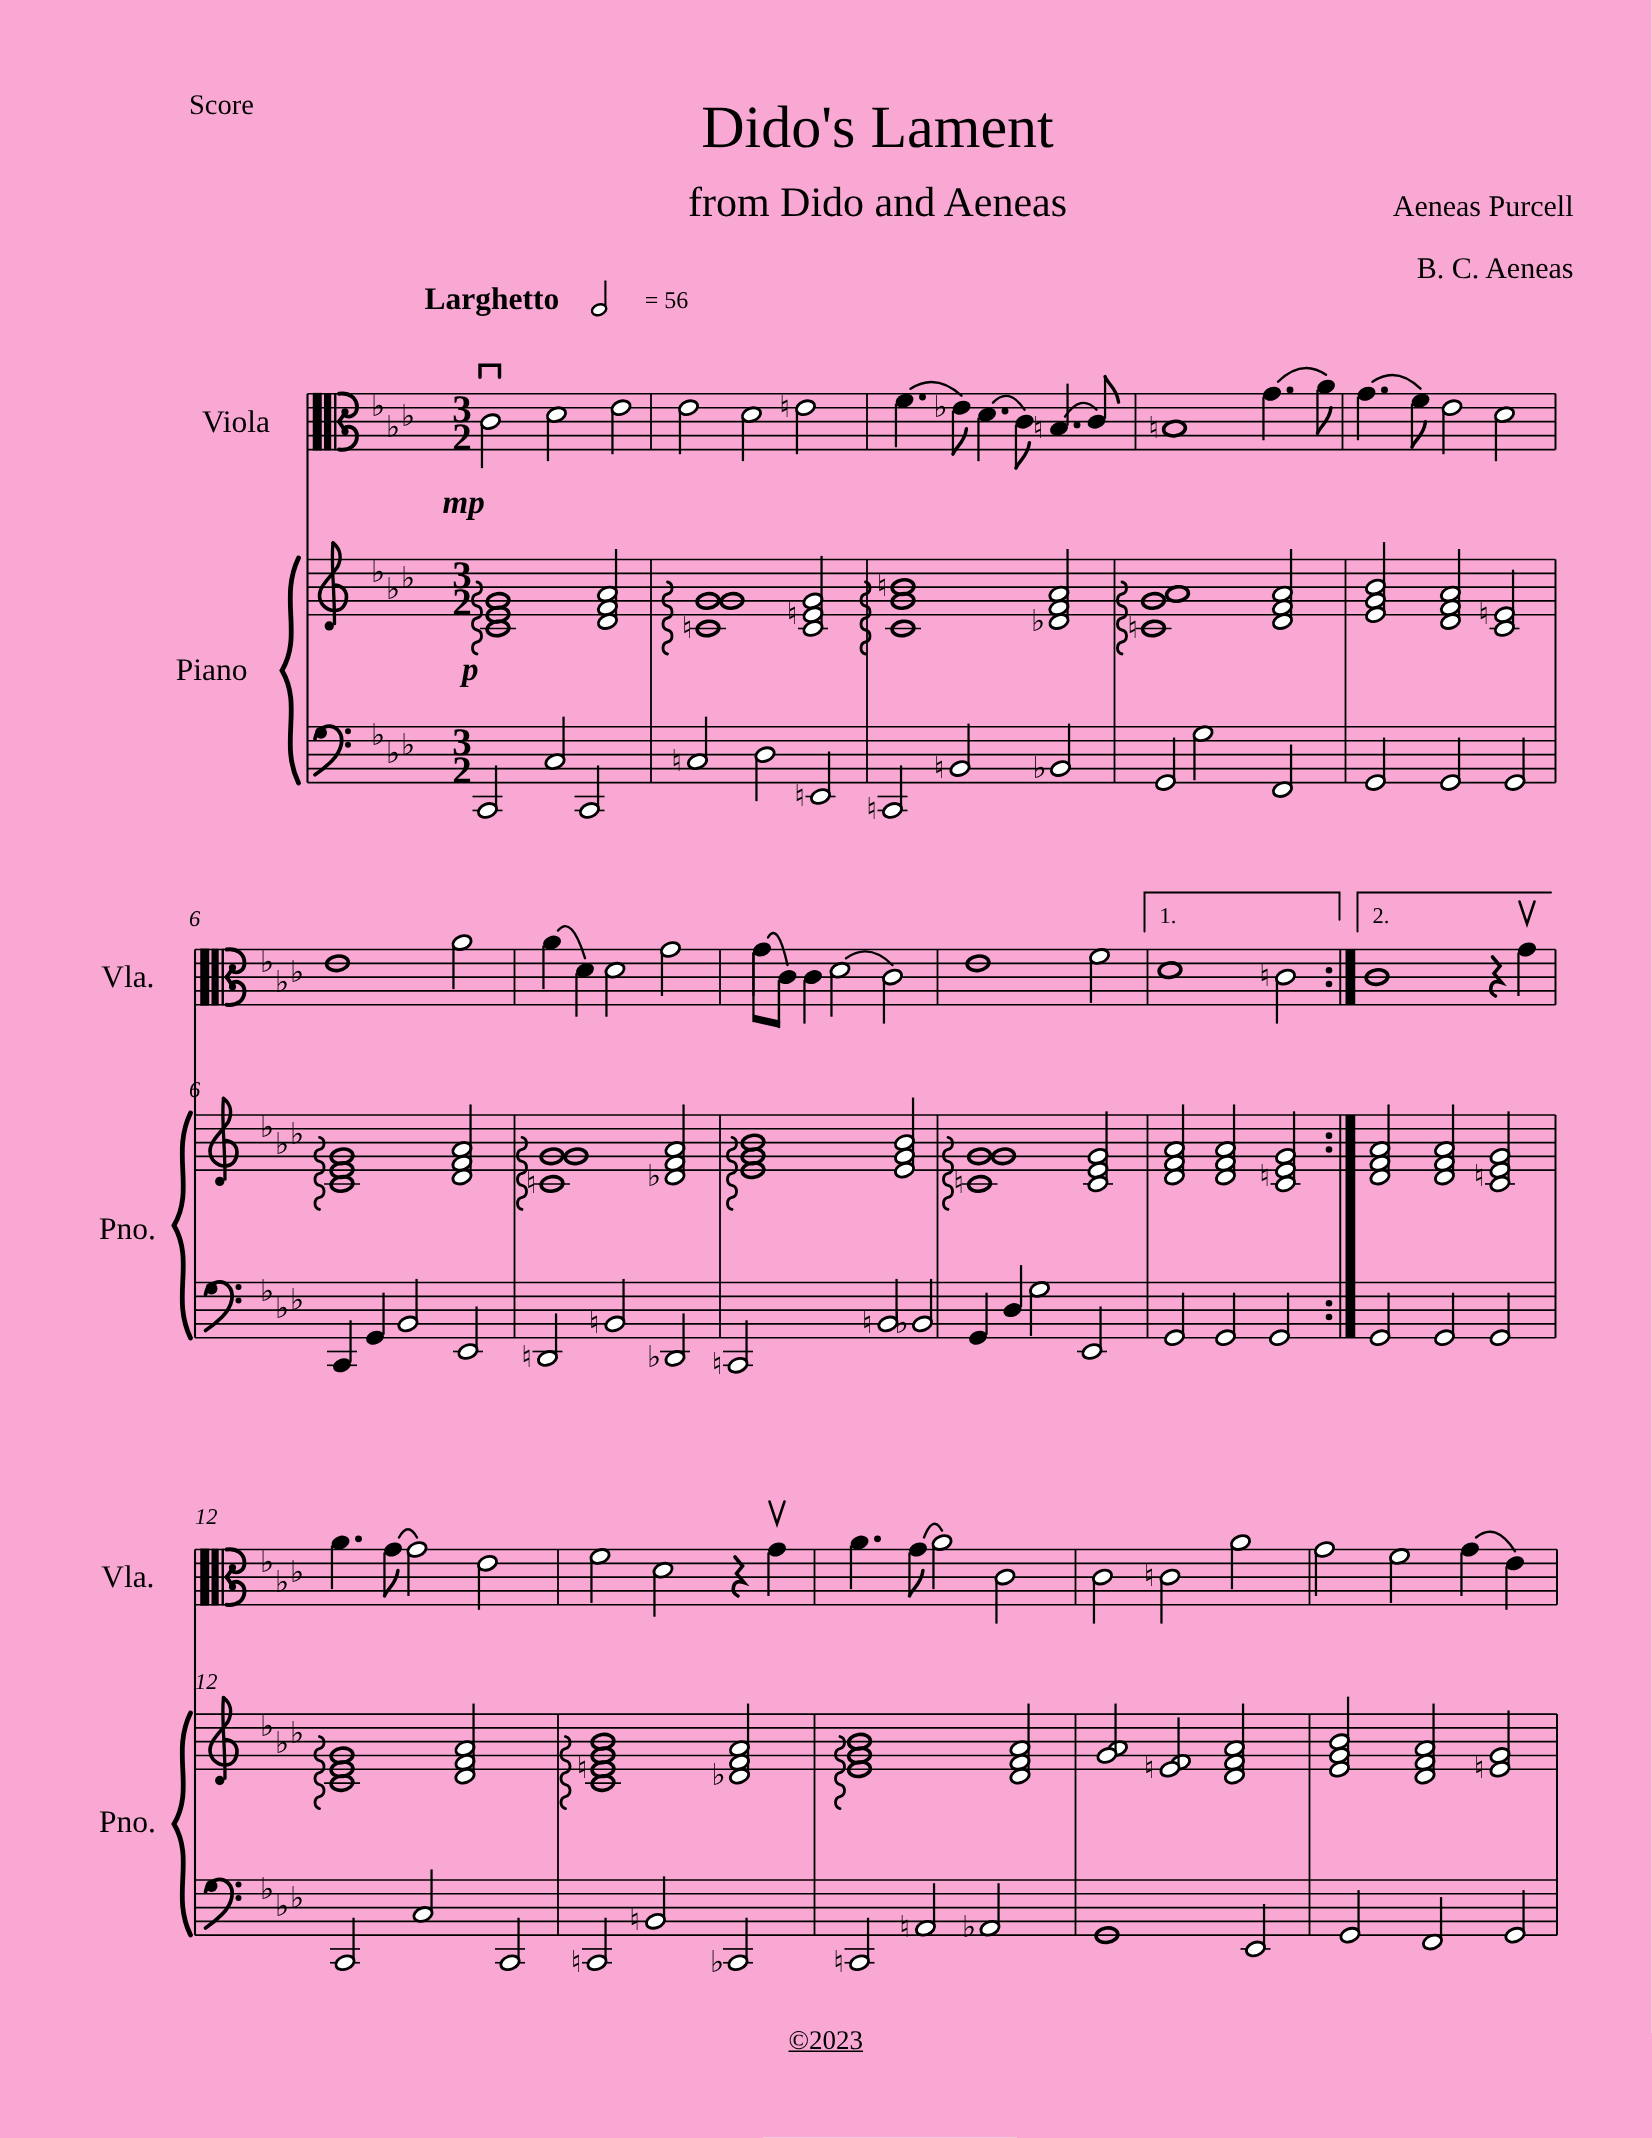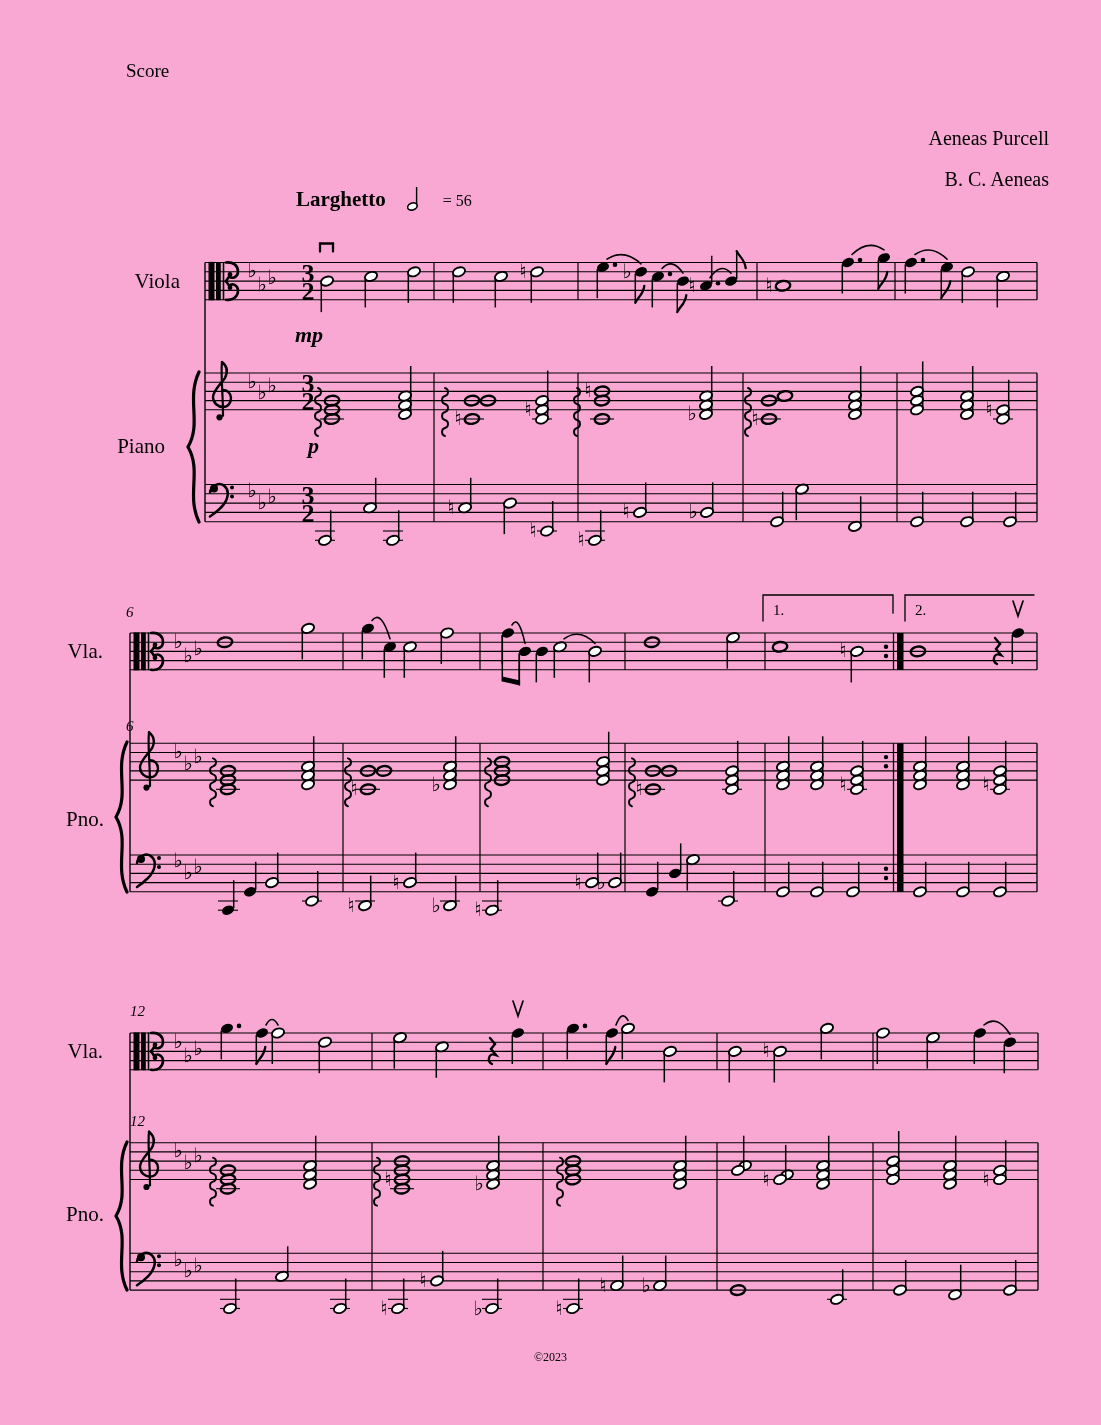--- a/index.html
+++ b/index.html
@@ -5,37 +5,41 @@
   html,body{margin:0;padding:0;background:#e8e8e8;}
   .page{position:relative;width:1101px;height:1425px;background:#f9a8d4;overflow:hidden;
         font-family:"Liberation Serif",serif;color:#000;}
   .abs{position:absolute;}
   .score-label{left:126px;top:60px;font-size:19px;}
   .titleblock{left:170px;top:64px;width:830px;text-align:center;}
   .title{font-size:40px;line-height:1.05;}
   .subtitle{font-size:28px;margin-top:14px;}
   .credits{right:52px;top:128px;text-align:right;font-size:20px;line-height:1.0;}
   .credits .arranger{margin-top:21px;}
-  .tempo{left:296px;top:184px;display:flex;align-items:flex-end;gap:21px;}
+  .tempo{left:283px;top:184px;display:flex;align-items:flex-end;gap:21px;}
   .tempo .word{font-weight:bold;font-size:21px;}
   .tempo .eq{font-size:16px;padding-bottom:2px;}
-  .copyright{left:0;top:1350px;width:100%;text-align:center;font-size:12px;}
+  .copyright{left:0;top:1350px;width:100%;text-align:center;font-size:18px;text-decoration:underline;}
   svg text{fill:#000;}
   .acc{font:20px "DejaVu Sans",sans-serif;}
   .tsig{font:bold 26px "Liberation Serif",serif;}
   .ilabel{font:21px "Liberation Serif",serif;}
   .mnum{font:italic 15px "Liberation Serif",serif;}
   .volta{font:15px "Liberation Serif",serif;}
   .dyn{font:italic bold 22px "Liberation Serif",serif;}
 </style>
 </head>
 <body>
 
 <div class="page">
   <div class="abs score-label">Score</div>
+  <div class="abs titleblock">
+    <div class="title">Dido's Lament</div>
+    <div class="subtitle">from Dido and Aeneas</div>
+  </div>
   <div class="abs credits">
     <div>Aeneas Purcell</div>
     <div class="arranger">B. C. Aeneas</div>
   </div>
   <div class="abs tempo">
     <span class="word">Larghetto</span>
     <svg width="15" height="28">
       <line x1="9.6" y1="3" x2="9.6" y2="22" stroke="#000" stroke-width="1.4"></line>
       <ellipse cx="5.4" cy="22.5" rx="4.9" ry="3.4" fill="#fff" stroke="#000" stroke-width="1.6" transform="rotate(-21 5.4 22.5)"></ellipse>
     </svg>

